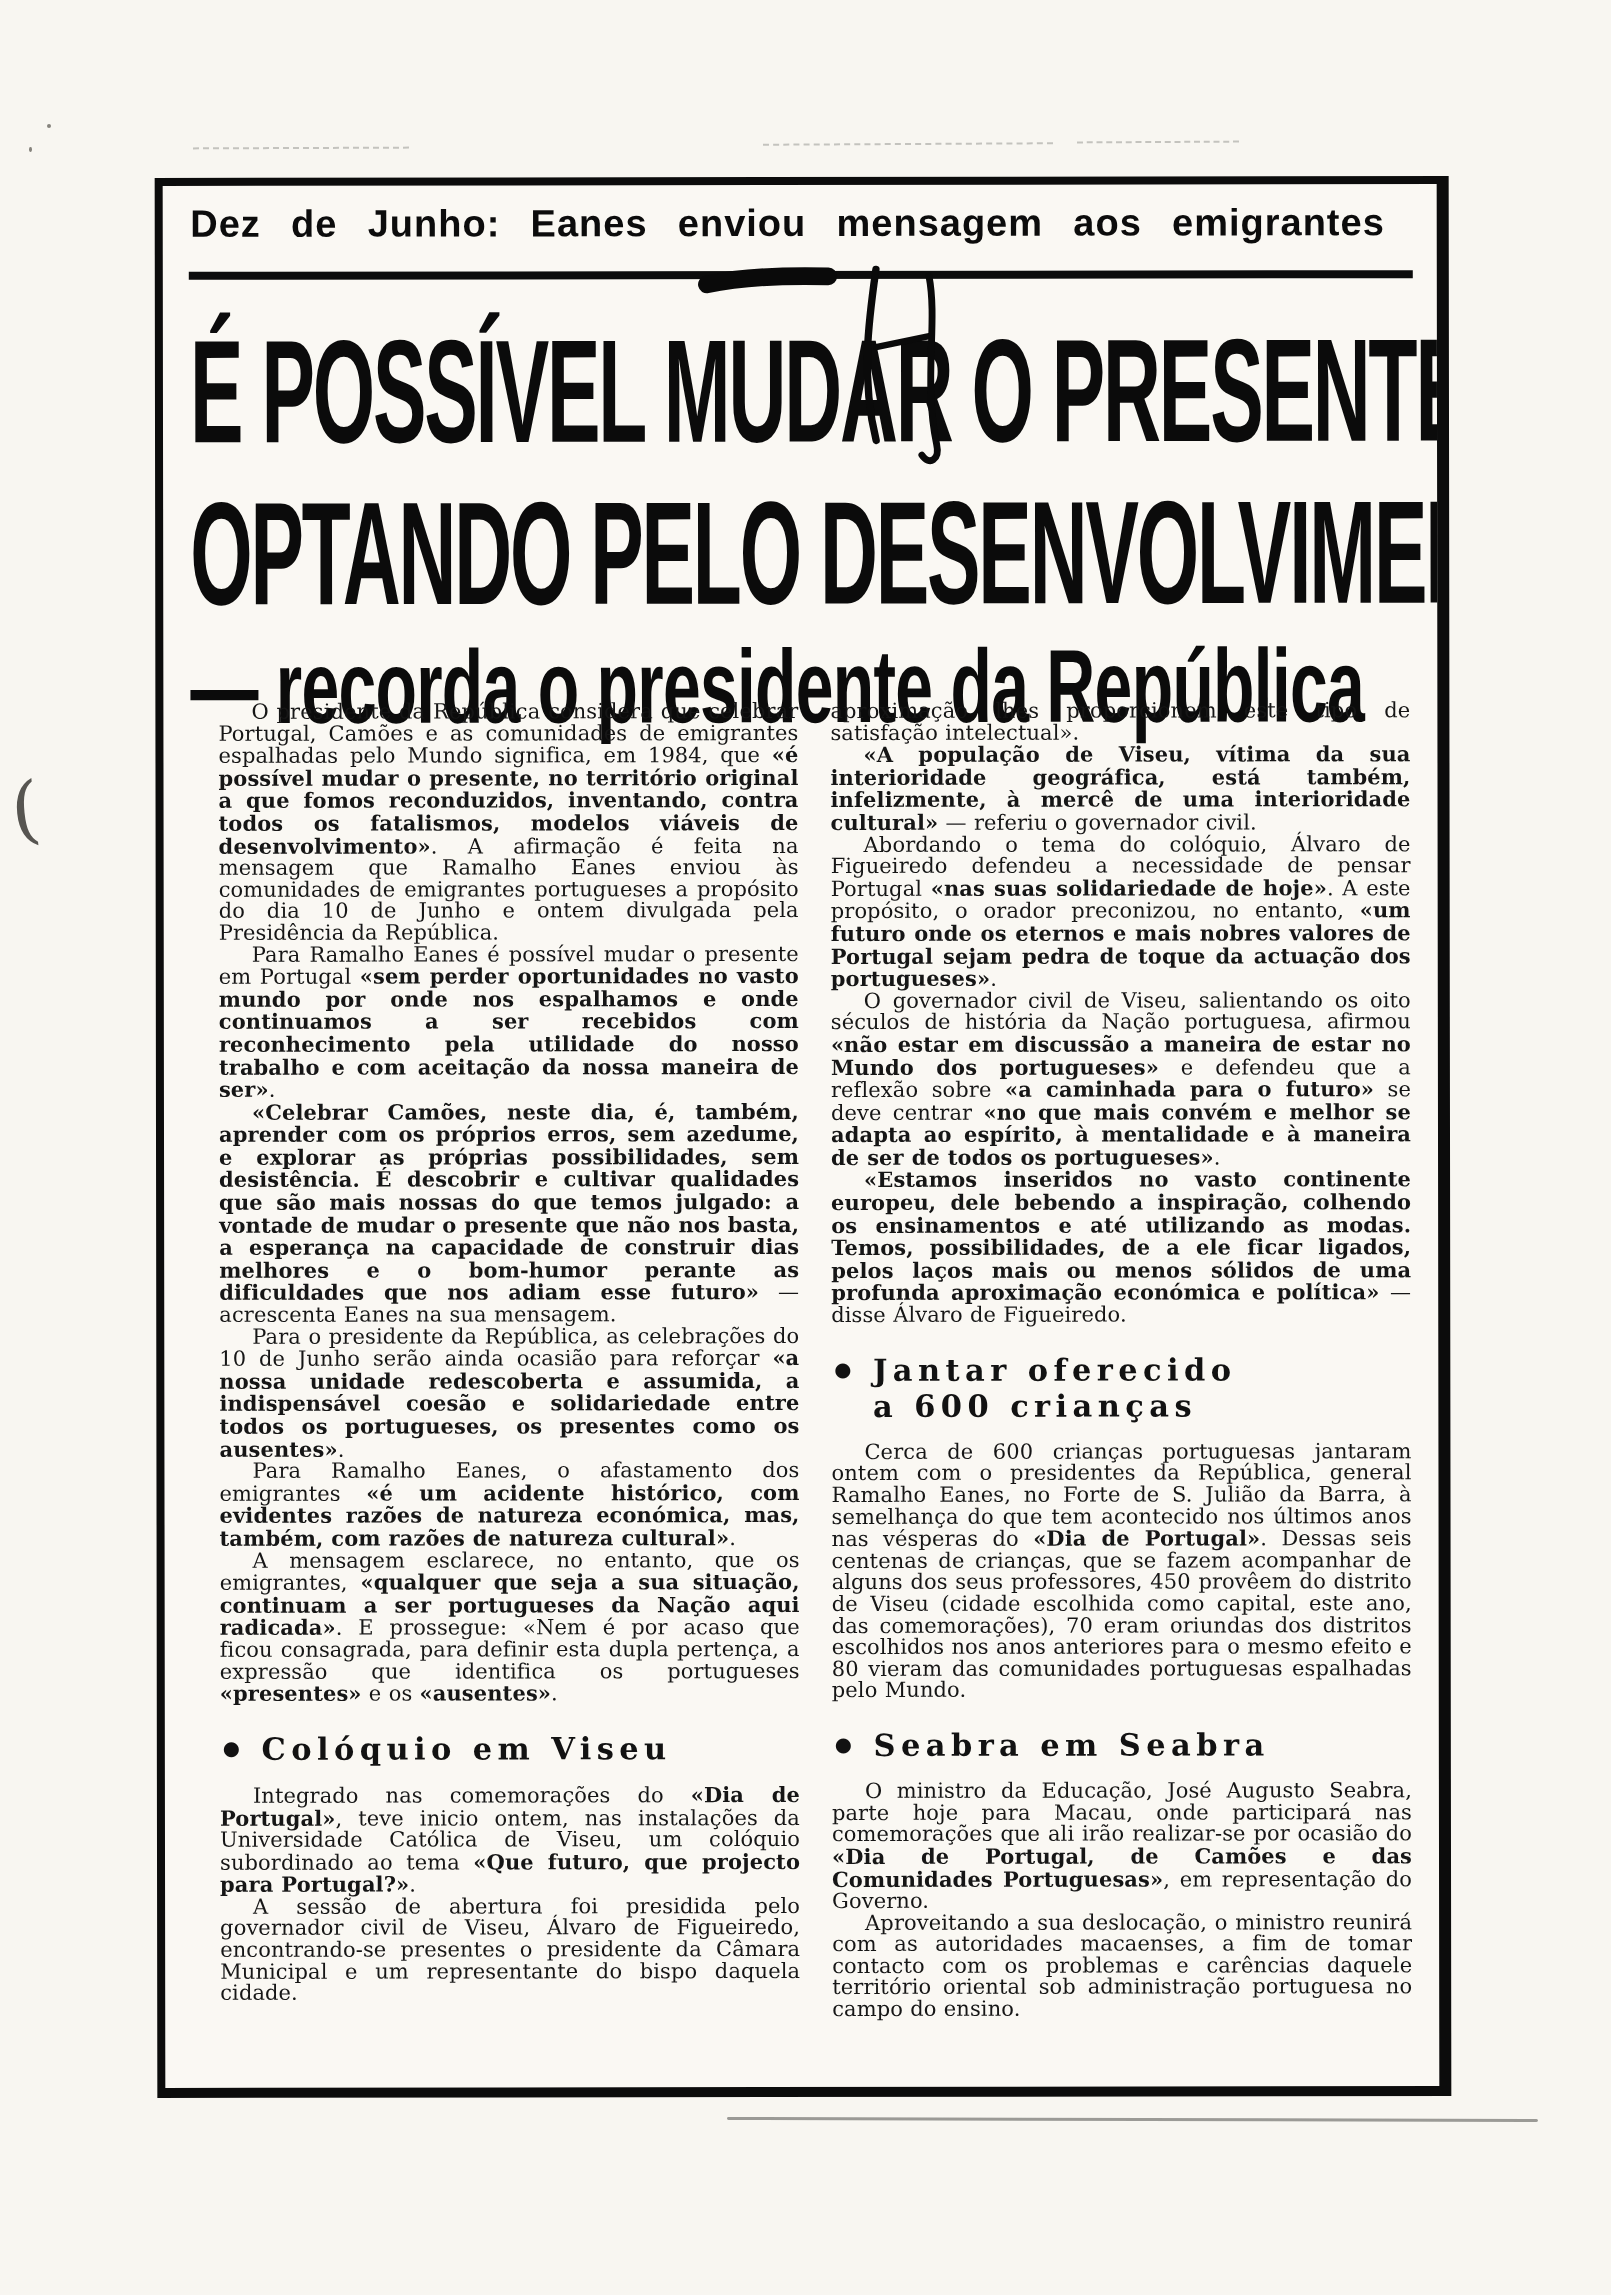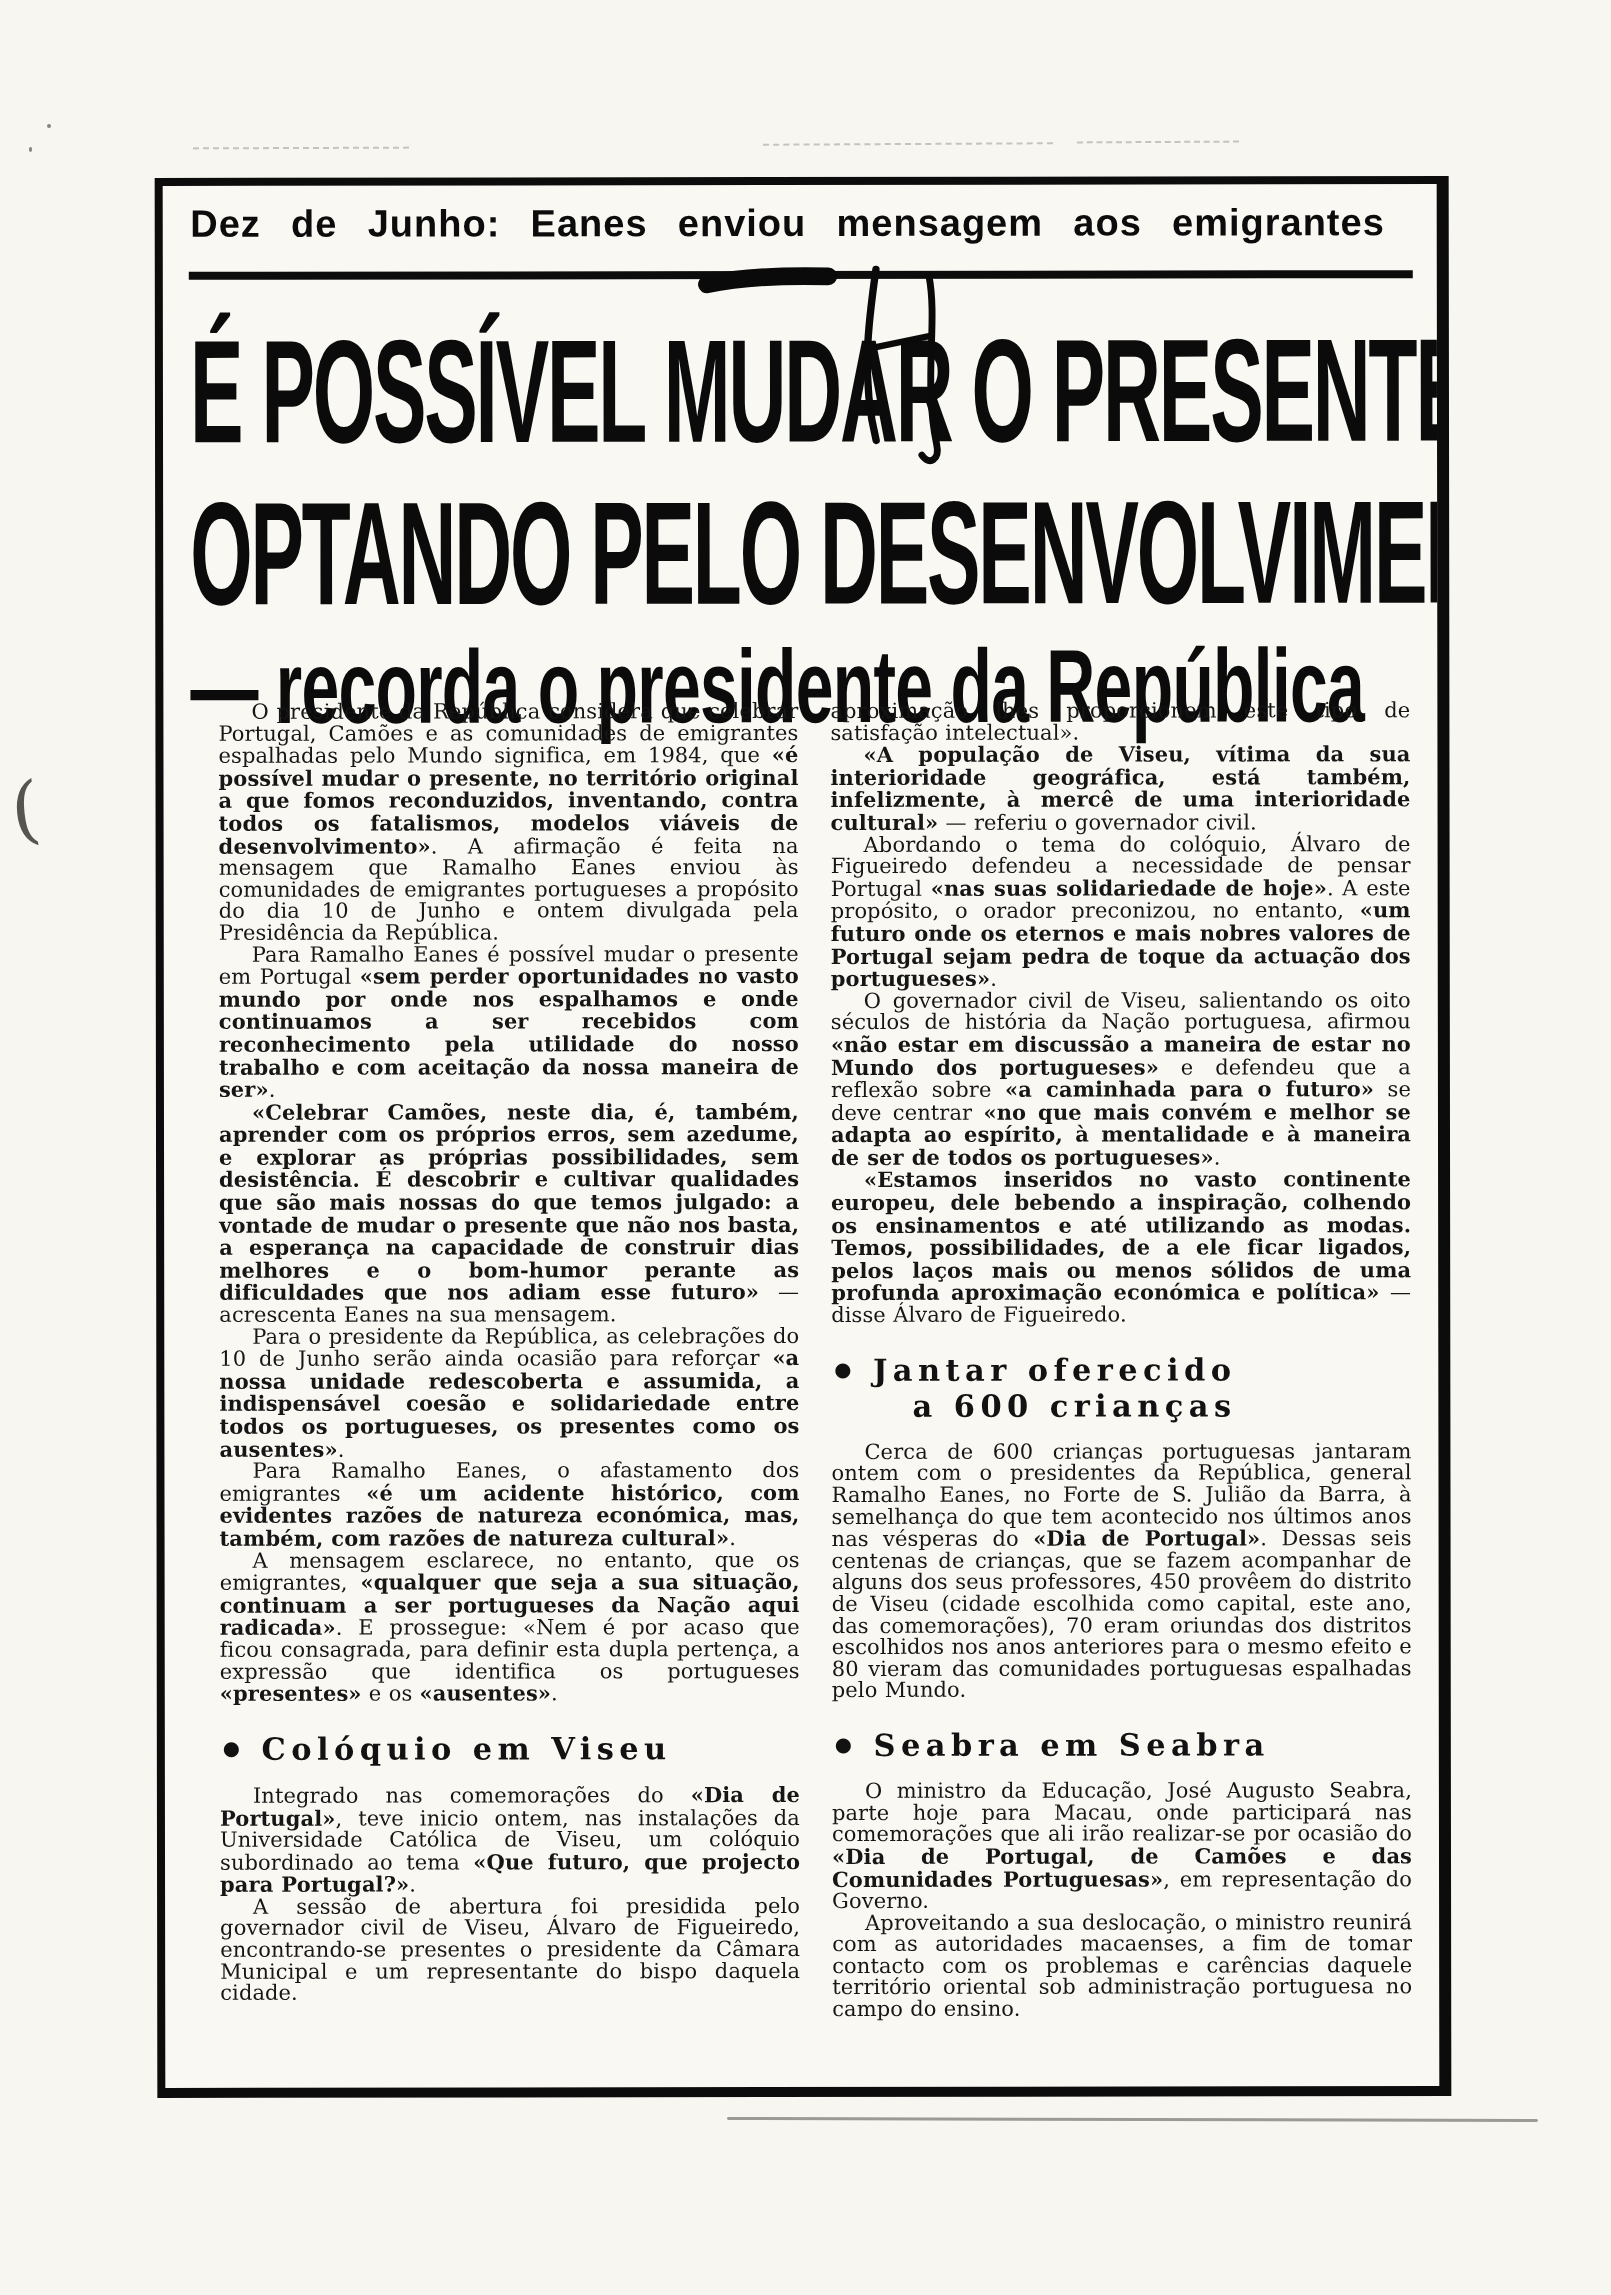--- a/index.html
+++ b/index.html
@@ -64,21 +64,21 @@
     hyphens:auto;-webkit-hyphens:auto;color:#161616;
   }
   .para b{font-weight:bold;}
   .para.noindent{text-indent:0;}
   .sec{
     display:flex;align-items:flex-start;margin:25.5px 0 17.7px 0;
     font-size:30.5px;line-height:36px;font-weight:bold;letter-spacing:5.4px;color:#121212;
   }
   .bullet{font-size:19.7px;line-height:36px;margin:0 21.6px 0 2.9px;letter-spacing:0;}
   .sec-lines{display:block;}
-  .sec-line{display:block;white-space:nowrap;text-align:right;}
+  .sec-line{display:block;white-space:nowrap;}
   .sec-line-2{}
 </style>
 </head>
 <body>
 
 <div class="scan-dash dash-a"></div>
 <div class="scan-dash dash-b"></div>
 <div class="scan-dash dash-c"></div>
 <div class="bottom-squiggle"></div>
 <div class="speck speck-1"></div>

